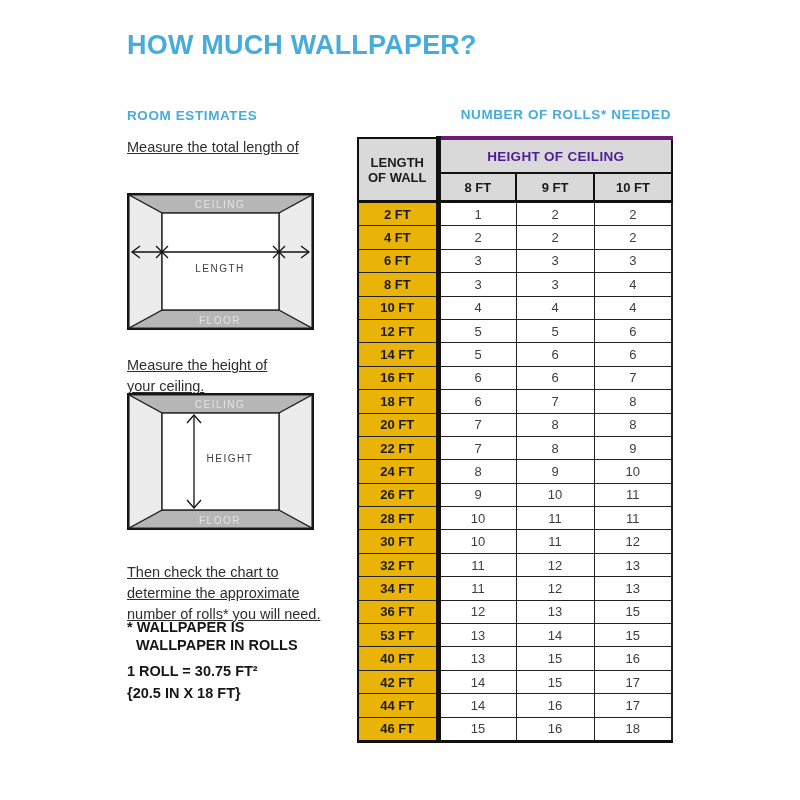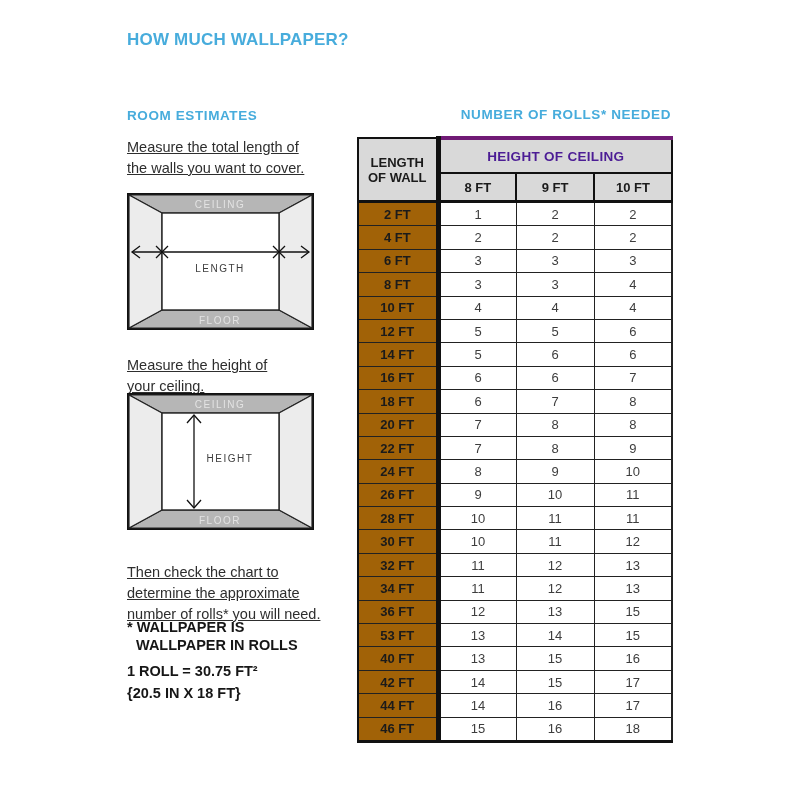--- a/index.html
+++ b/index.html
@@ -3,21 +3,21 @@
 <meta charset="utf-8">
 <style>
   html,body{margin:0;padding:0;}
   body{
     width:800px;height:800px;background:#ffffff;position:relative;
     font-family:"Liberation Sans","DejaVu Sans",sans-serif;
     color:#2b2b2b;overflow:hidden;
   }
   .page-title{
     position:absolute;left:127px;top:30px;
-    font-size:17px;font-weight:bold;letter-spacing:.2px;color:#47acdc;
+    font-size:27px;font-weight:bold;letter-spacing:.2px;color:#47acdc;
   }
   .left-col{position:absolute;left:127px;top:0;width:210px;}
   .section-heading{
     position:absolute;font-size:13.5px;font-weight:bold;
     letter-spacing:.6px;color:#47acdc;
   }
   .left-heading{left:0;top:108px;}
   .para{position:absolute;left:0;font-size:14.5px;line-height:21px;color:#2e2e2e;text-decoration:underline;}
   .para1{top:137px;}
   .para2{top:355px;}
@@ -50,42 +50,41 @@
     background:#d9d9d9;font-size:13.5px;font-weight:bold;color:#4c1d95;
     height:32px;letter-spacing:.3px;
     border-top:4px solid #701a75;border-right:2px solid #111;border-bottom:2px solid #111;
   }
   th.colhead{
     background:#d9d9d9;font-size:13px;font-weight:bold;color:#1b1b1b;
     height:26px;border-bottom:3px solid #111;border-right:2px solid #111;
   }
   th.colhead:last-child{border-right:2px solid #111;}
   td.rowlabel{
-    background:#a16207;font-size:13px;font-weight:bold;color:#1b1b1b;
+    background:#eab308;font-size:13px;font-weight:bold;color:#1b1b1b;
     height:22.4px;border-left:2px solid #111;border-right:5px solid #111;
     border-bottom:1.6px solid #222;
   }
   td.val{
     font-size:13px;color:#3d3d3d;background:#fff;
     border-right:1.6px solid #222;border-bottom:1.6px solid #222;
   }
   td.val:last-child{border-right:2px solid #222;}
   tbody tr:last-child td{border-bottom:3px solid #111;}
 </style>
 </head>
 <body>
 
 <div class="page-title">HOW MUCH WALLPAPER?</div>
 
 <div class="left-col">
   <div class="section-heading left-heading">ROOM ESTIMATES</div>
 
   <div class="para para1">
     <span>Measure the total length of</span><br>
-    <span>the walls you want to cover.</span>
   </div>
 
   <svg class="diagram diagram1" width="187" height="137" viewBox="0 0 187 137">
     <rect x="1.5" y="1.5" width="184" height="134" fill="#ffffff" stroke="#111111" stroke-width="3"></rect>
     <polygon points="2,2 185,2 152,20 35,20" fill="#b6b6b6" stroke="#222222" stroke-width="1.2"></polygon>
     <polygon points="2,135 35,117 152,117 185,135" fill="#b6b6b6" stroke="#222222" stroke-width="1.2"></polygon>
     <polygon points="2,2 35,20 35,117 2,135" fill="#ececec" stroke="#222222" stroke-width="1.2"></polygon>
     <polygon points="185,2 152,20 152,117 185,135" fill="#ececec" stroke="#222222" stroke-width="1.2"></polygon>
     <rect x="35" y="20" width="117" height="97" fill="#ffffff" stroke="#222222" stroke-width="1.4"></rect>
     <g stroke="#111111" stroke-width="1.3" fill="none">

